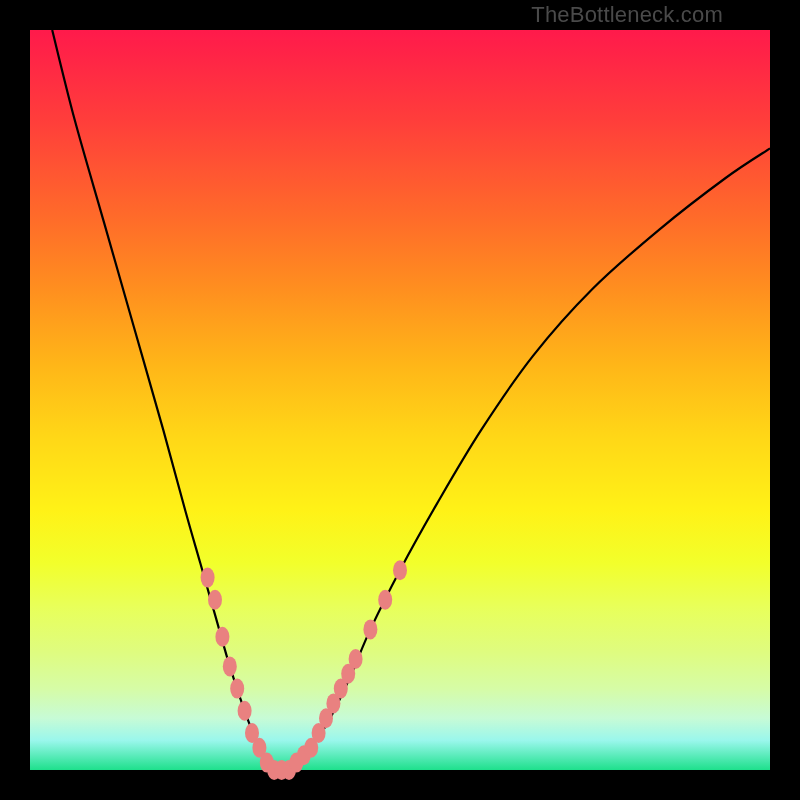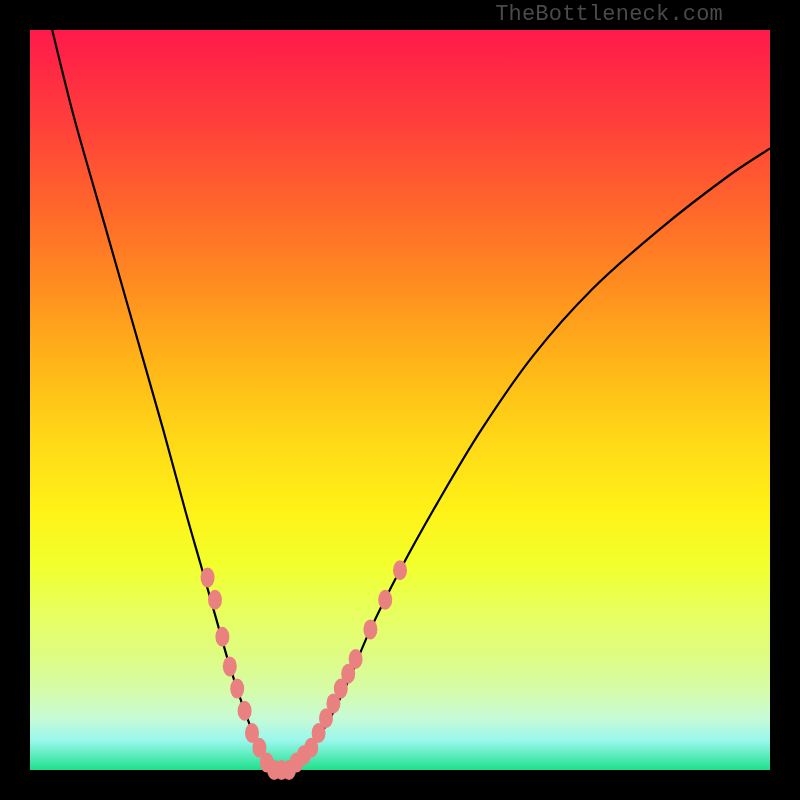--- a/index.html
+++ b/index.html
@@ -11,21 +11,20 @@
     overflow: hidden;
     font-family: Arial, Helvetica, sans-serif;
   }
   .frame {
     position: absolute;
     top: 0;
     left: 0;
     width: 741px;
     height: 800px;
     background: #000;
-    font-family: Liberation Mono, monospace;
   }
   .plot-bg {
     position: absolute;
     top: 30px;
     left: 30px;
     width: 740px;
     height: 740px;
     background: linear-gradient(
       to bottom,
       #ff1a4b 0%,

